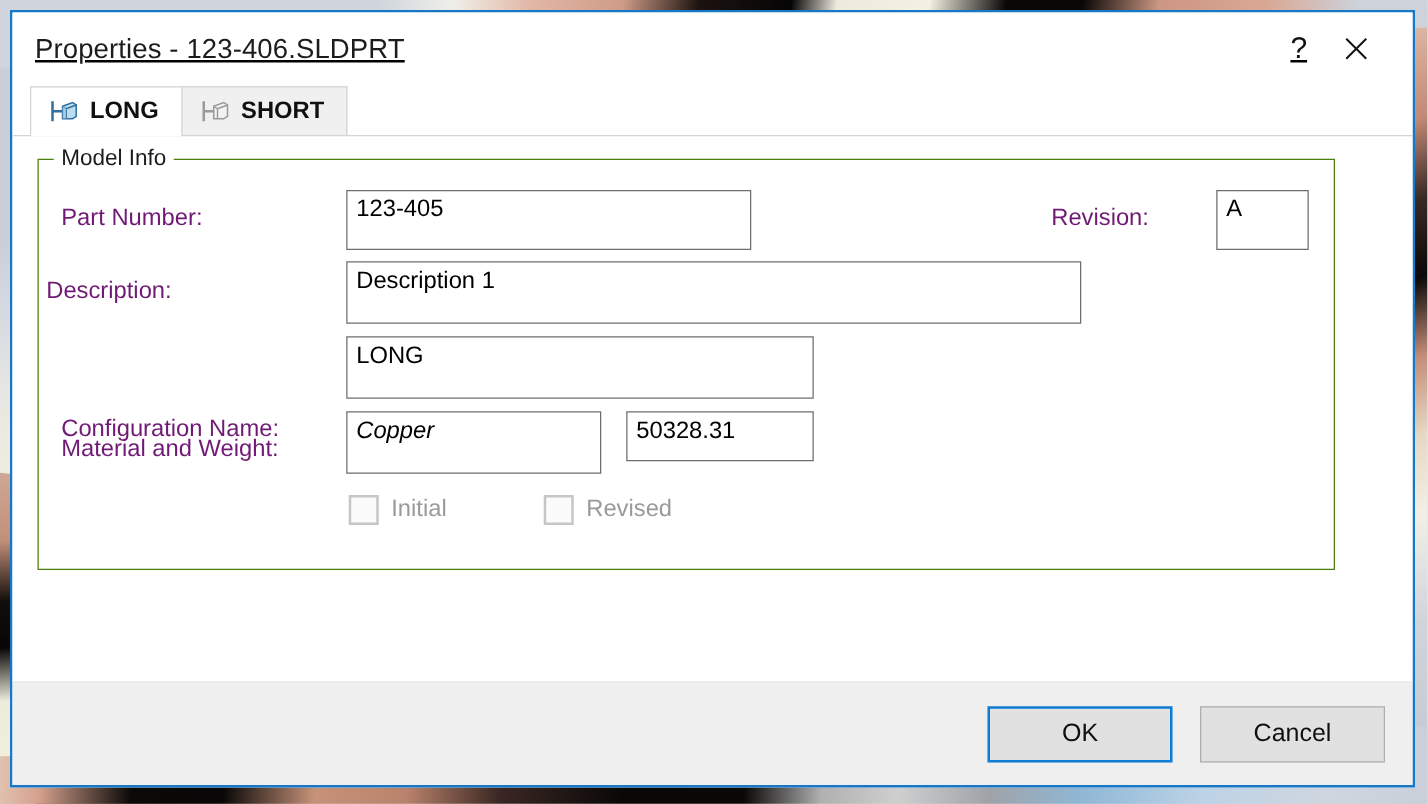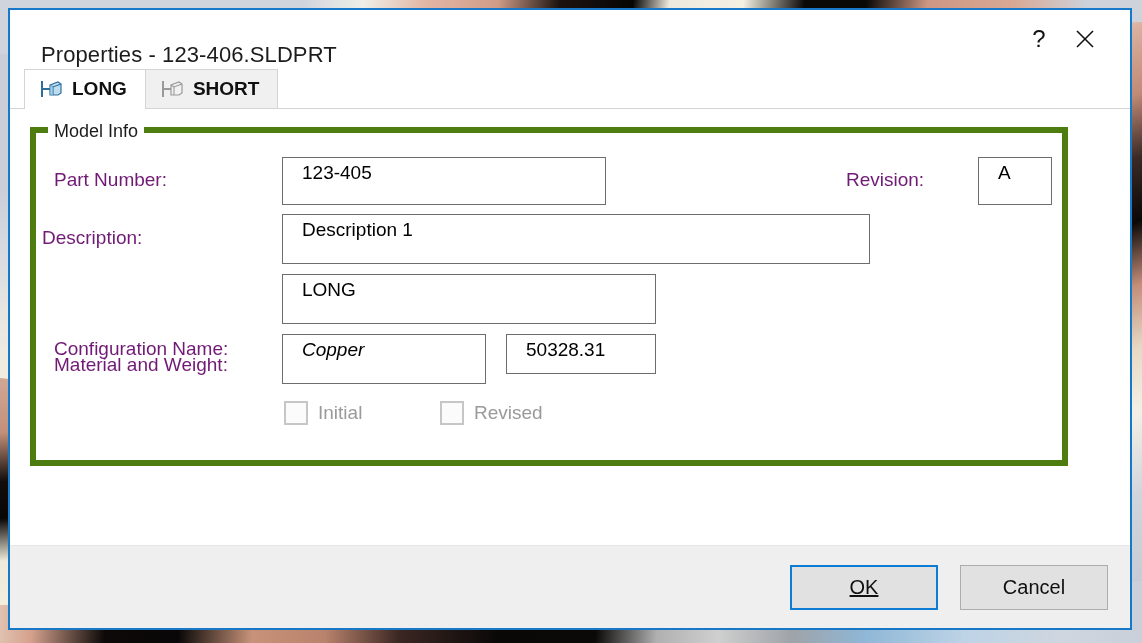--- a/index.html
+++ b/index.html
@@ -83,23 +83,24 @@
     display: flex;
     flex-direction: column;
   }
 
   
   .titlebar {
     height: 58px;
     flex: 0 0 58px;
     background: #ffffff;
     display: flex;
-    align-items: flex-end;
-    padding: 0 0 0 31px;
-    position: relative;
+    align-items: center;
+    padding: 0 0 0 18px;
+    position: relative;
+    text-decoration: underline;
   }
   .title-text {
     font-size: 22px;
     color: #1c1c1c;
     letter-spacing: 0.1px;
     white-space: nowrap;
   }
   .titlebar-buttons {
     margin-left: auto;
     display: flex;
@@ -175,21 +176,21 @@
     padding: 0;
   }
 
   
   .groupbox {
     position: absolute;
     left: 20px;
     top: 18px;
     right: 62px;
     height: 327px;
-    border: 6px solid #4d7c0f;
+    border: 1px solid #4d7c0f;
   }
   .groupbox-title {
     position: absolute;
     top: -12px;
     left: 12px;
     background: #ffffff;
     padding: 0 6px;
     font-size: 18px;
     color: #1c1c1c;
   }
@@ -201,21 +202,21 @@
     white-space: nowrap;
   }
   .textbox {
     position: absolute;
     box-sizing: border-box;
     border: 1px solid #6d6d6d;
     background: #ffffff;
     font-family: "Liberation Sans", sans-serif;
     font-size: 19px;
     color: #000;
-    padding: 4px 5px 0 19px;
+    padding: 4px 5px 0 7px;
     line-height: 1.12;
     overflow: hidden;
     white-space: pre;
   }
 
   
   .chk-wrap {
     position: absolute;
     display: flex;
     align-items: center;
@@ -251,21 +252,20 @@
     font-family: "Liberation Sans", sans-serif;
     font-size: 20px;
     color: #101010;
     background: #e1e1e1;
     border: 1px solid #adadad;
     cursor: default;
     padding: 0;
   }
   .btn.default {
     border: 2px solid #0c7cd5;
-    text-decoration: underline;
   }
 </style>
 </head>
 <body>
 
 <div id="desktop">
   <div id="bg-top"></div>
   <div id="bg-left"></div>
   <div id="bg-bottom"></div>
 </div>

